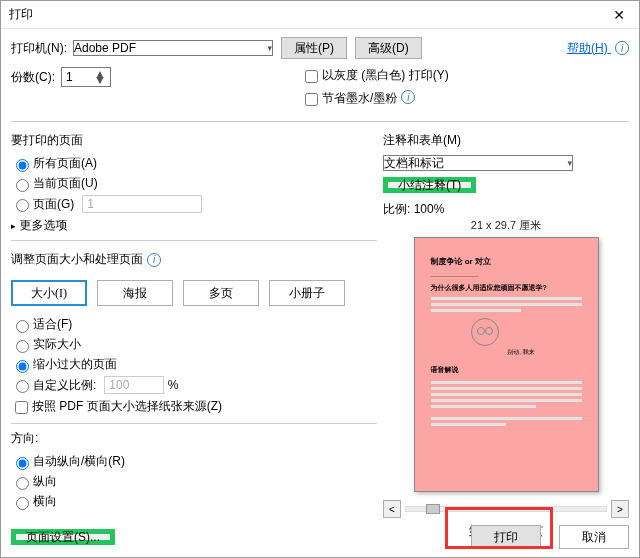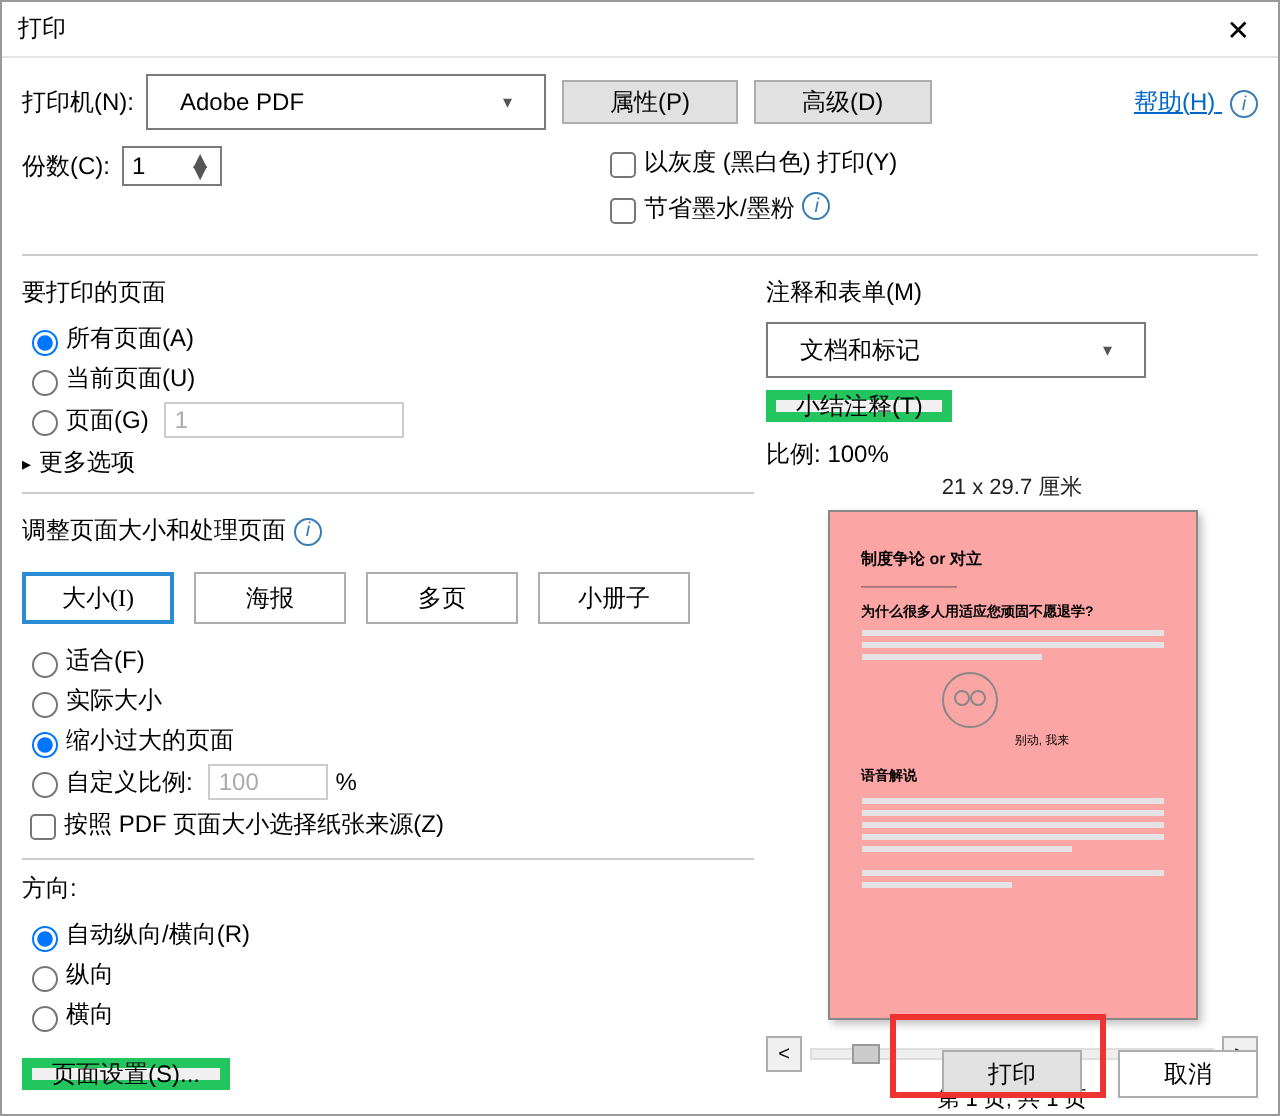--- a/index.html
+++ b/index.html
@@ -4,24 +4,24 @@
 <style>
   * { box-sizing: border-box; font-family: "Microsoft YaHei", "Segoe UI", sans-serif; font-size: 12px; }
   body { margin: 0; background: #fff; }
   .window { width: 640px; height: 558px; border: 1px solid #999; background: #fff; position: relative; }
   .titlebar { height: 28px; display: flex; align-items: center; justify-content: space-between; padding: 0 8px; border-bottom: 1px solid #e5e5e5; }
   .titlebar .title { font-size: 12px; }
   .close-x { font-size: 14px; cursor: pointer; padding: 2px 6px; }
   .body { padding: 8px 10px; }
   .row { display: flex; align-items: center; margin-bottom: 8px; }
   .lbl { margin-right: 6px; }
-  .combo { height: 28px; width: 200px; border: 1px solid #7a7a7a; background: #fff; padding: 0 16px; display:flex; align-items:center; justify-content:space-between;gap:25px; }
+  .combo { height: 16px; width: 200px; border: 1px solid #7a7a7a; background: #fff; padding: 0 0; display:flex; align-items:center; justify-content:space-between;gap:25px; }
   .combo.small { width: 180px; }
   .chev { font-size: 9px; color:#555; }
-  .btn { height: 22px; border: 1px solid #adadad; background: #e1e1e1; padding: 0 23px; margin-left: 8px; display:inline-flex; align-items:center; cursor:pointer; }
+  .btn { height: 22px; border: 1px solid #adadad; background: #e1e1e1; padding: 0 12px; margin-left: 8px; display:inline-flex; align-items:center; cursor:pointer; }
   .btn.lg { padding: 0 22px; height: 24px; }
   .help { margin-left:auto; color:#0066cc; text-decoration:underline; cursor:pointer; }
   .input-num { width: 50px; height: 20px; border:1px solid #7a7a7a; display:flex; align-items:center; padding:0 4px; }
   .input-num .spin { margin-left:auto; display:flex; flex-direction:column; font-size:7px; line-height:6px; color:#555;}
   .chk { display:flex; align-items:flex-start; margin-bottom:4px; }
   .chk input { margin-right:4px; }
   hr.sep { border:none; border-top:1px solid #ccc; margin:6px 0; }
   .cols { display:flex; }
   .colL { flex: 0 0 366px; }
   .colR { flex: 1; padding-left: 6px; }

